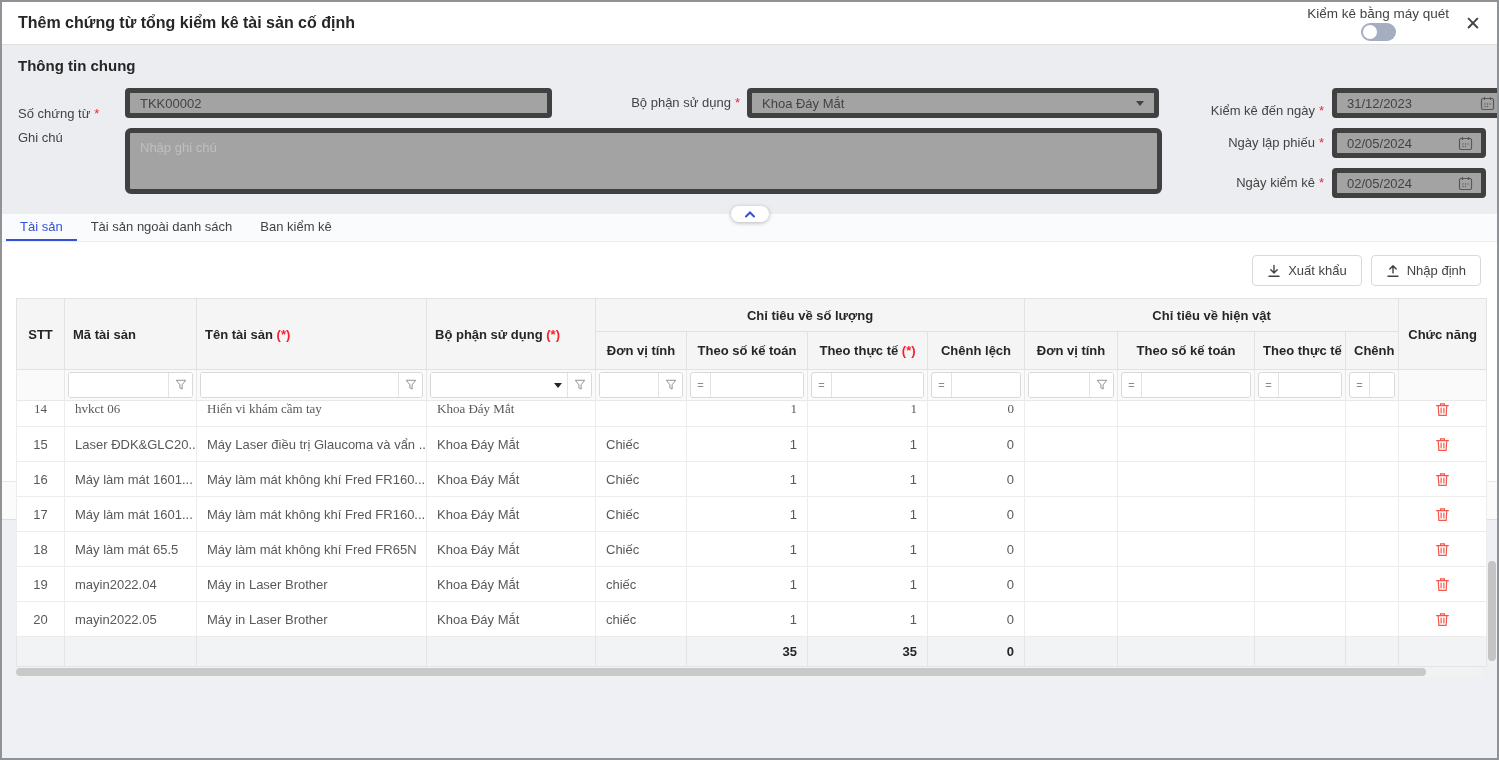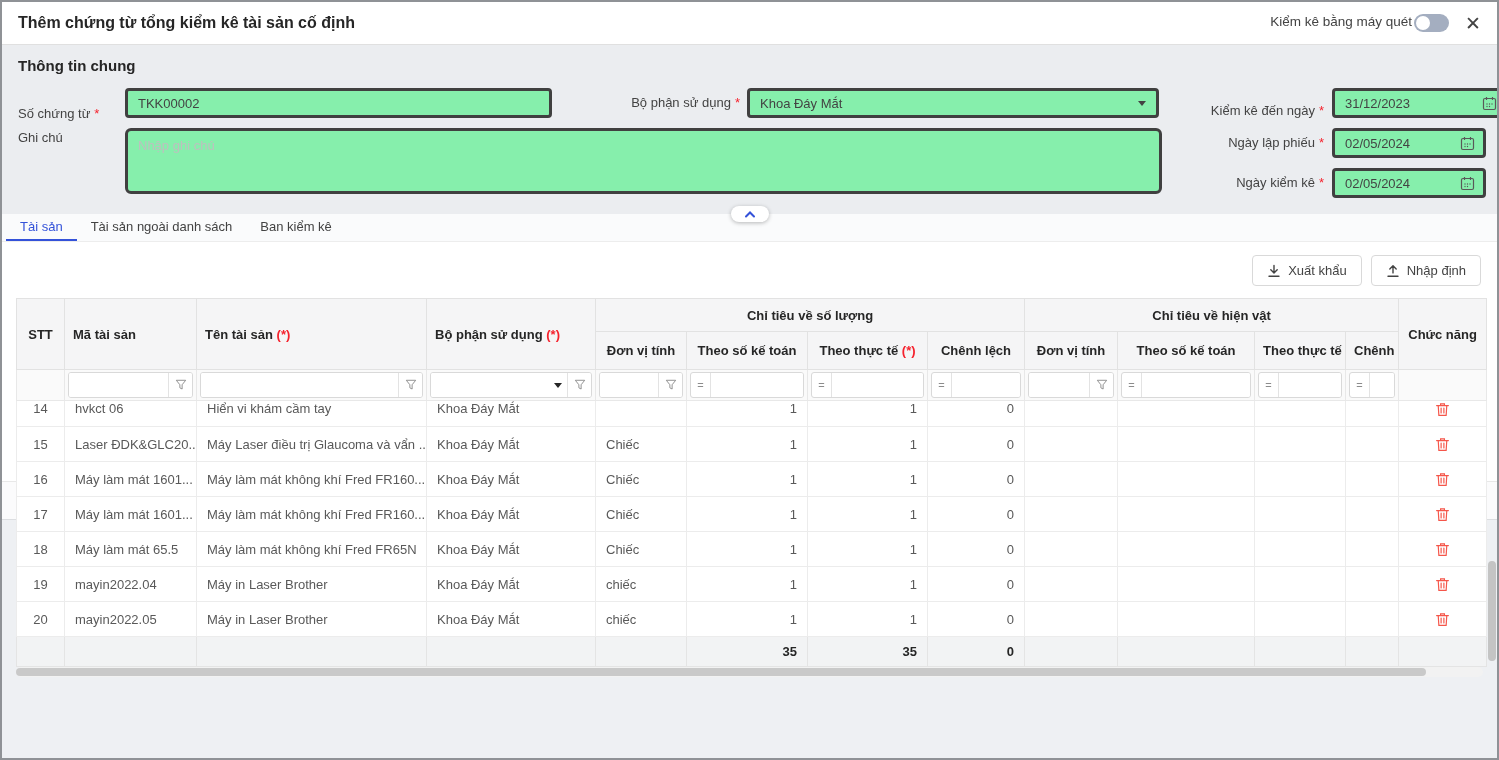--- a/index.html
+++ b/index.html
@@ -3,33 +3,33 @@
 <meta charset="utf-8">
 <style>
   * { margin:0; padding:0; box-sizing:border-box; font-family:"Liberation Sans", sans-serif; }
   html,body { width:1499px; height:760px; background:#fff; }
   .dialog { width:1499px; height:760px; border:2px solid #8f9296; display:flex; flex-direction:column; background:#fff; overflow:hidden; }
 
   
   .titlebar { height:42px; flex:none; display:flex; align-items:center; justify-content:space-between; padding:4px 16px; background:#fff; }
   .title { font-size:16px; font-weight:700; color:#262626; }
   .titlebar-right { display:flex; align-items:center; gap:16px; }
-  .scan-wrap { display:flex; gap:2px; }
+  .scan-wrap { display:flex; align-items:center; gap:2px;flex-direction:column; }
   .scan-label { font-size:13.5px; color:#434343; }
   .switch { width:35px; height:18px; border-radius:9px; background:#a4aec0; position:relative; cursor:pointer; flex:none; }
   .switch .knob { position:absolute; left:2px; top:2px; width:14px; height:14px; border-radius:50%; background:#fff; }
   .close-x { font-size:19px; color:#434343; cursor:pointer; line-height:1; }
 
   
   .formarea { height:170px; flex:none; background:#ebedf0; position:relative; border-top:1px solid #e0e0e0; }
   .section-title { position:absolute; left:16px; top:12px; font-size:15px; font-weight:700; color:#262626; }
   .lbl { position:absolute; font-size:13px; color:#434343; line-height:30px; white-space:nowrap; }
   .lbl.r { text-align:right; }
   .req { color:#f5222d; margin-left:4px; }
-  .ctrl { position:absolute; height:30px; background:#86efac; border:3px solid #404040; border-radius:4px; font-size:13px; color:#434343; }
+  .ctrl { position:absolute; height:30px; background:#a3a3a3; border:5px solid #404040; border-radius:4px; font-size:13px; color:#434343; }
   input.ctrl { padding:0 10px; outline:none; }
   .select-ctrl { display:flex; align-items:center; justify-content:space-between; padding:0 10px; cursor:pointer; }
   .date-ctrl { display:flex; align-items:center; justify-content:space-between; padding:0 8px 0 10px; cursor:pointer; }
   textarea.ctrl { height:66px; padding:7px 10px; resize:none; border-radius:6px; outline:none; }
   textarea.ctrl::placeholder { color:#bfbfbf; }
   .caret { width:0; height:0; border-left:4px solid transparent; border-right:4px solid transparent; border-top:5px solid #434343; flex:none; }
   .collapse-pill { position:absolute; left:50%; transform:translateX(-50%); bottom:-8px; width:38px; height:16px; background:#fff; border-radius:8px; box-shadow:0 1px 4px rgba(0,0,0,.28); display:flex; align-items:center; justify-content:center; color:#3452d9; z-index:6; cursor:pointer; }
 
   
   .tabs { height:28px; flex:none; background:#fafbfc; display:flex; padding-left:4px; border-bottom:1px solid #ededed; }
@@ -54,21 +54,21 @@
   .f-input { flex:1; min-width:0; border:none; outline:none; padding:0 6px; font-size:12px; height:100%; background:#fff; }
   .f-funnel { width:24px; height:100%; flex:none; border-left:1px solid #e3e3e3; display:flex; align-items:center; justify-content:center; color:#8c8c8c; cursor:pointer; background:#fff; }
   .f-eq { width:20px; height:100%; flex:none; border-right:1px solid #e3e3e3; display:flex; align-items:center; justify-content:center; color:#8c8c8c; font-size:11px; }
   .f-caret { width:18px; height:100%; flex:none; display:flex; align-items:center; justify-content:center; }
   .f-caret .caret { border-top-color:#262626; }
   tbody td { border:1px solid #ececec; font-size:13px; color:#595959; padding:0 10px; height:35px; white-space:nowrap; overflow:hidden; background:#fff; }
   .c-center { text-align:center; }
   .c-right { text-align:right; }
   tr.clipped td { height:25px; vertical-align:bottom; padding-top:0; padding-bottom:0; }
   .clipwrap { height:25px; overflow:hidden; }
-  .clipwrap > span { display:block; line-height:34px; margin-top:-9px; }
+  .clipwrap > span { display:block; line-height:34px; margin-top:-9px;font-family:Liberation Serif, serif; }
   .totals td { background:#f2f3f4; font-weight:700; color:#262626; height:30px; border-color:#e4e4e4; }
   .trash-btn { background:none; border:none; color:#f5564a; cursor:pointer; display:inline-flex; align-items:center; justify-content:center; vertical-align:middle; }
 
   .hscroll { height:10px; margin:0 14px; background:#f2f2f2; border-radius:5px; position:relative; }
   .hscroll .hthumb { position:absolute; left:0; top:1px; height:8px; width:1410px; background:#c9c9c9; border-radius:4px; cursor:grab; }
   .vscroll { position:absolute; right:-10px; top:102px; width:8px; height:261px; }
   .vscroll .vthumb { position:absolute; bottom:0; left:0; width:8px; height:100px; background:#c4c4c4; border-radius:4px; cursor:grab; }
 
   
   .footerbar { height:38px; flex:none; display:flex; align-items:center; justify-content:space-between; padding:0 16px; background:#fbfbfc; border-top:1px solid #e8e8e8; font-size:13px; color:#595959; }

